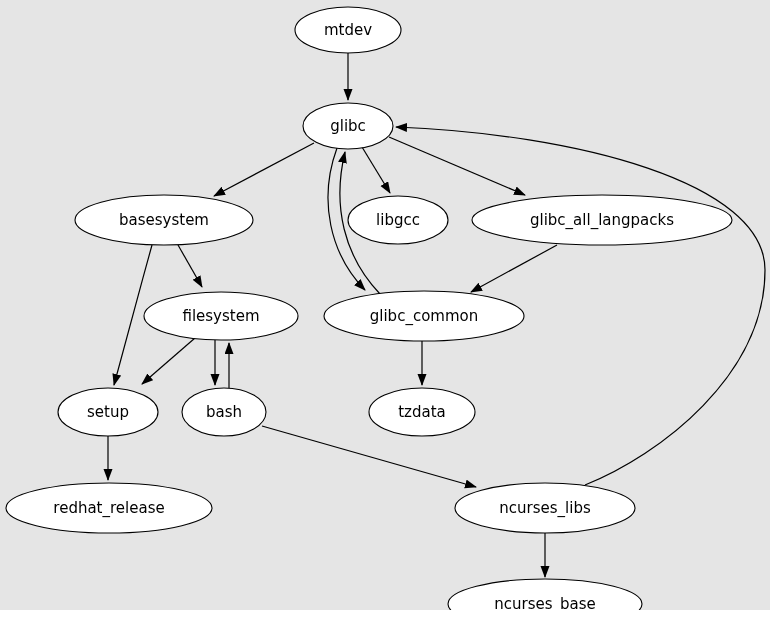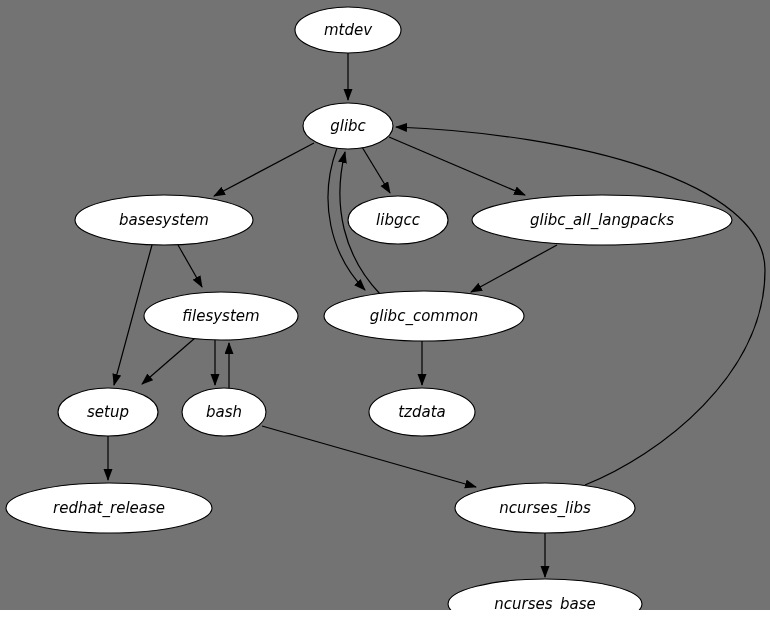--- a/index.html
+++ b/index.html
@@ -5,23 +5,22 @@
   html, body {
     margin: 0;
     padding: 0;
     background: #ffffff;
     font-family: "DejaVu Sans", "Liberation Sans", sans-serif;
   }
   .canvas {
     position: relative;
     width: 770px;
     height: 610px;
-    background: #737373;
+    background: #e5e5e5;
     overflow: hidden;
-    font-style: italic;
   }
   svg { display: block; }
   .node ellipse {
     fill: #ffffff;
     stroke: #000000;
     stroke-width: 1.1;
   }
   .node text {
     fill: #000000;
     font-size: 15px;

